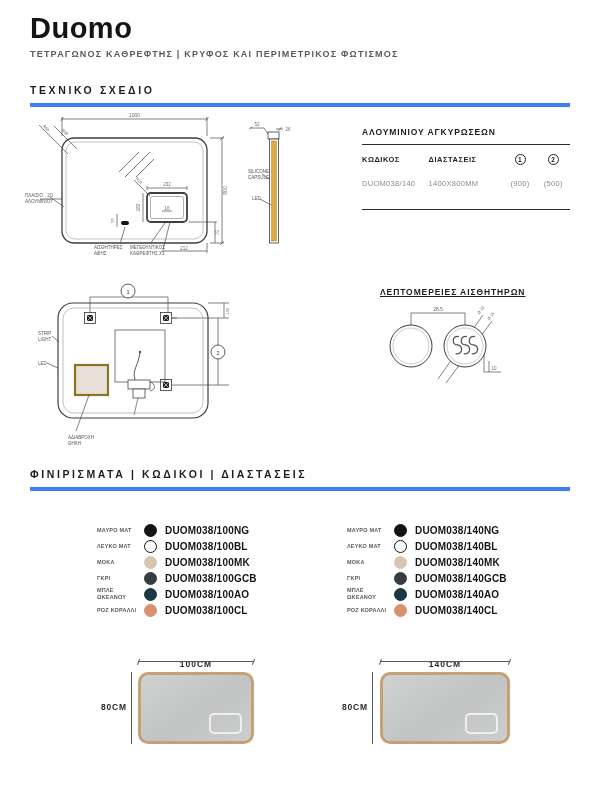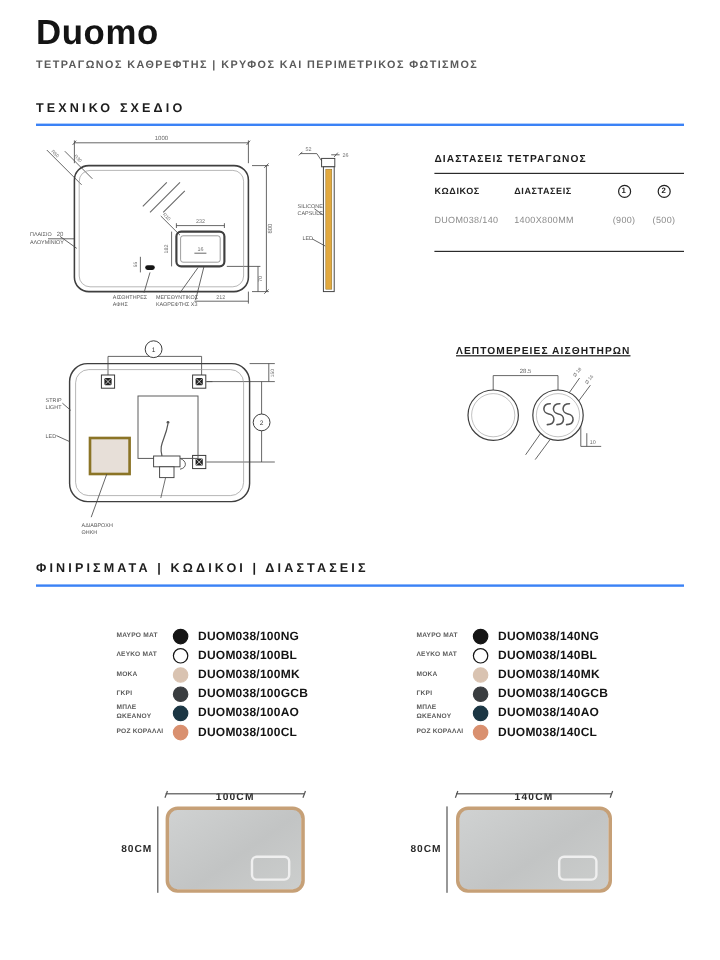--- a/index.html
+++ b/index.html
@@ -7,21 +7,21 @@
   body { font-family:"Liberation Sans", sans-serif; color:#1a1a1a; }
   .page { position:relative; width:600px; height:800px; background:#ffffff; overflow:hidden; }
 
   
   .hdr { position:absolute; left:30px; top:12px; }
   .hdr-title { font-size:29px; font-weight:800; letter-spacing:0.5px; color:#141414; }
   .hdr-sub { margin-top:4px; font-size:9px; letter-spacing:1.2px; color:#5a5a5a; font-weight:700; }
 
   
   .sect { position:absolute; left:30px; width:540px; font-size:10.5px; font-weight:800;
-          letter-spacing:2.6px; color:#1d1d1d; padding-bottom:7px; border-bottom:2px solid #3b82f6; }
+          letter-spacing:2.6px; color:#1d1d1d; padding-bottom:7px; border-bottom:4px solid #3b82f6; }
   .sect-tech { top:84px; }
   .sect-fin { top:468px; }
 
   svg { font-family:"Liberation Sans", sans-serif; }
   .dimtxt { fill:#6b6b6b; }
   .lbltxt { fill:#565656; }
 
   .drawing { position:absolute; }
   #front-view { left:22px; top:110px; }
   #side-view  { left:247px; top:110px; }
@@ -169,21 +169,21 @@
       <text x="41" y="20.5">26</text>
     </g>
     <g font-size="4.5" class="lbltxt" fill="#565656">
       <text x="1" y="63">SILICONE</text>
       <text x="1" y="69">CAPSULE</text>
       <text x="5" y="90">LED</text>
     </g>
   </svg>
 
   <div class="anchor-table">
-    <div class="at-title">ΔΙΑΣΤΑΣΕΙΣ ΤΕΤΡΑΓΩΝΟΣ</div>
+    <div class="at-title">ΑΛΟΥΜΙΝΙΟΥ ΑΓΚΥΡΩΣΕΩΝ</div>
     <div class="at-rule"></div>
     <div class="at-head">
       <div class="c-code">ΚΩΔΙΚΟΣ</div>
       <div class="c-dims">ΔΙΑΣΤΑΣΕΙΣ</div>
       <div class="c-n1"><span class="circ">1</span></div>
       <div class="c-n2"><span class="circ">2</span></div>
     </div>
     <div class="at-row">
       <div class="c-code">DUOM038/140</div>
       <div class="c-dims">1400X800MM</div>

